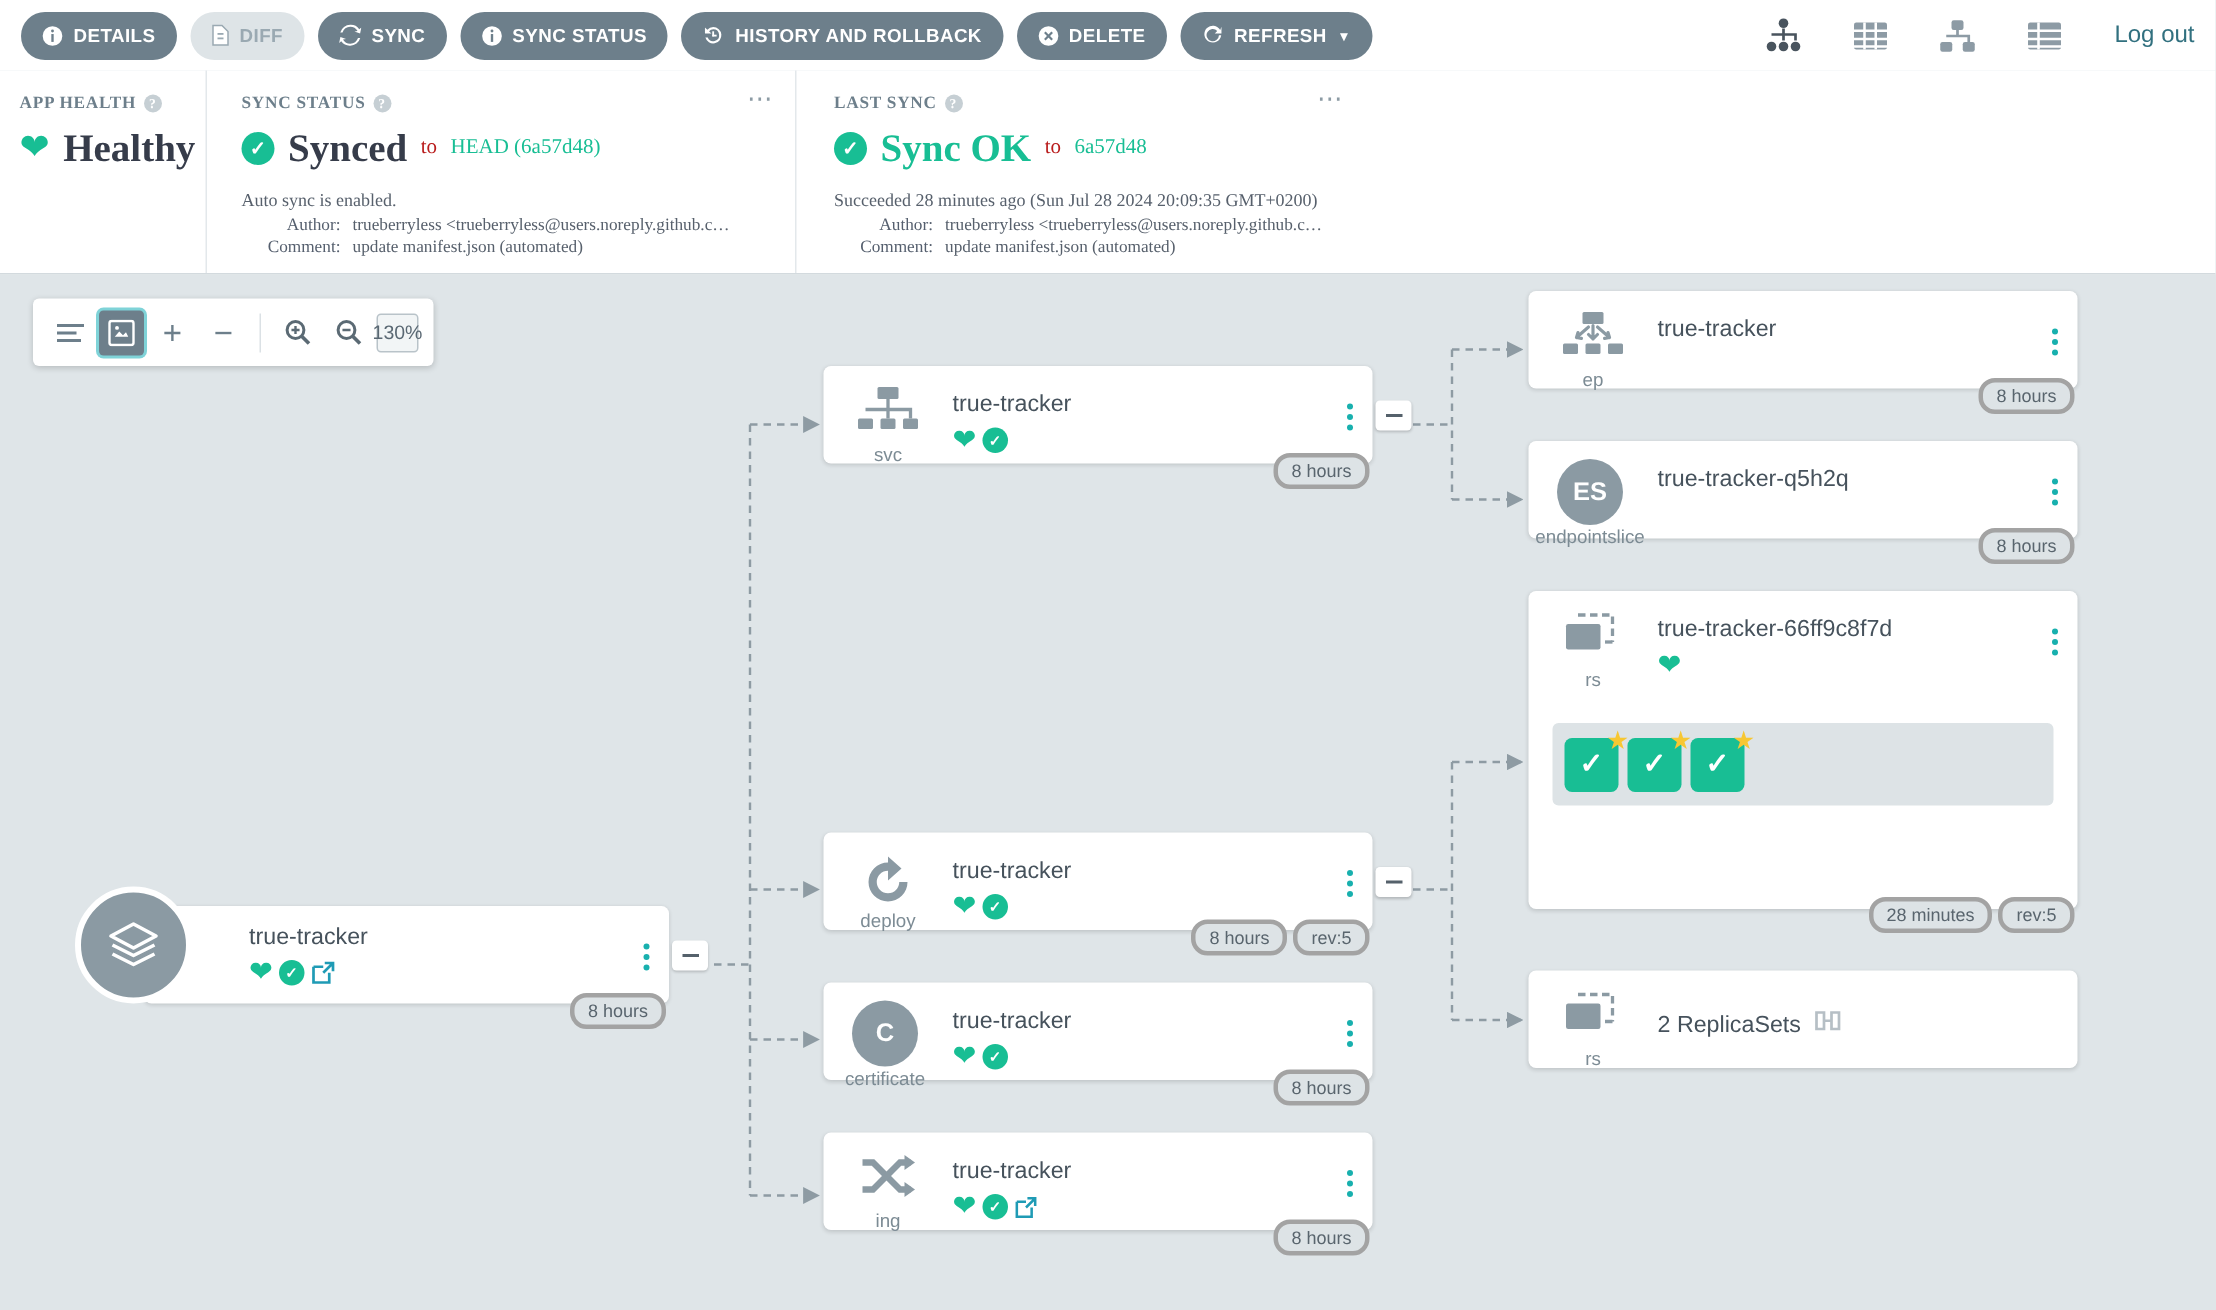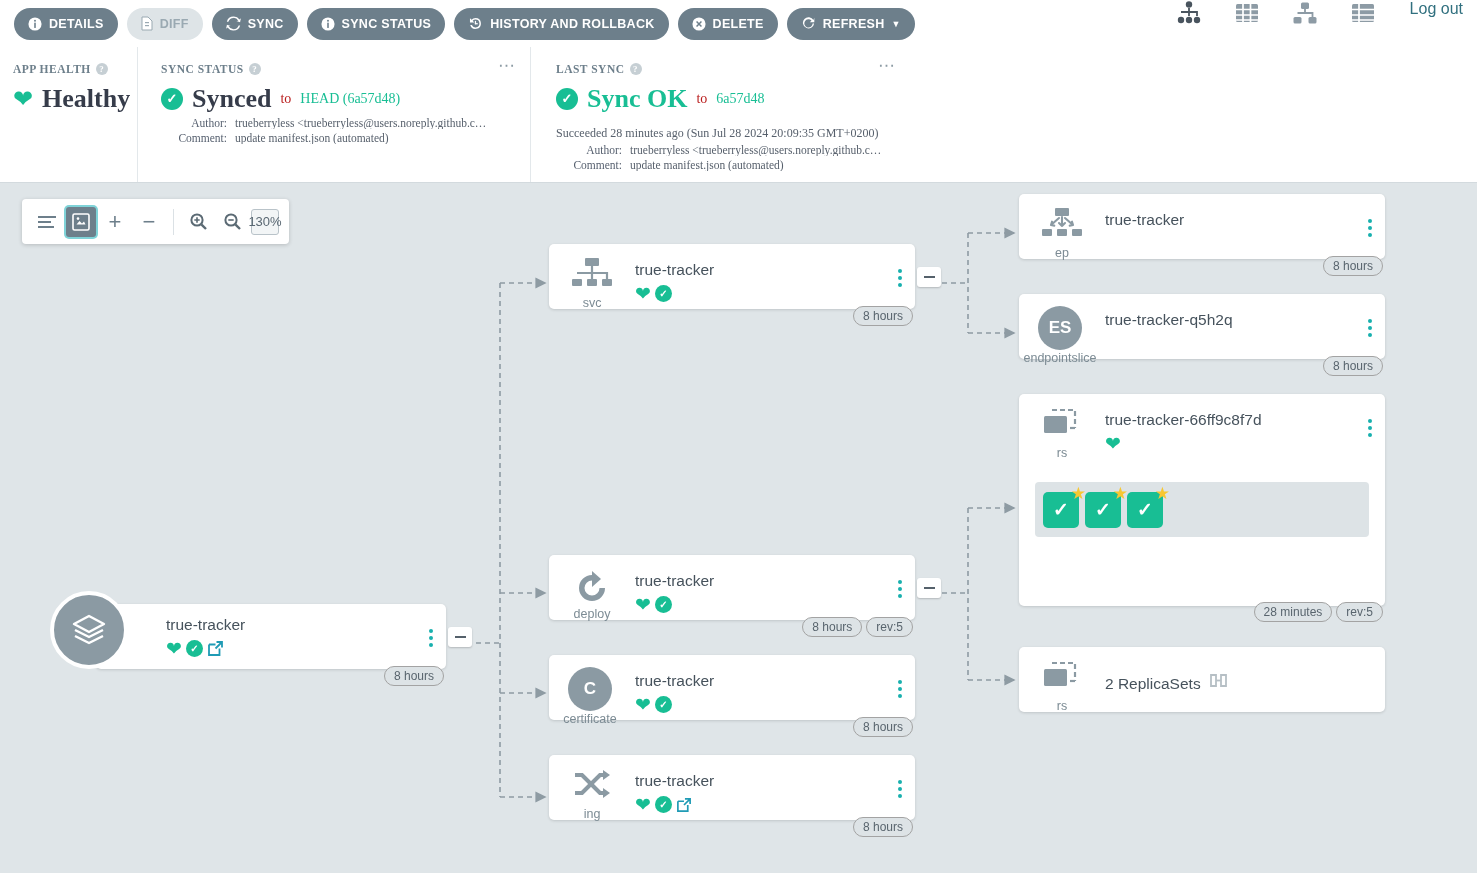--- a/index.html
+++ b/index.html
@@ -23,21 +23,21 @@
     background: #6d7f8b; color: #ffffff;
     font-size: 12.5px; font-weight: bold; letter-spacing: .3px;
     white-space: nowrap; cursor: pointer; border: none;
   }
   .tbtn.disabled { background: #dee4e7; color: #9aa9b2; }
   .tbtn .gi { display: inline-flex; align-items: center; }
   .tbtn svg { display: block; }
 
   .topright {
     position: absolute; right: 14px; top: 0; height: 47px;
-    display: flex; align-items: flex-start; gap: 32px;
+    display: flex; align-items: center; gap: 32px;
   }
   .viewicon { cursor: pointer; display: flex; align-items: center; }
   .logout {
     color: #31707f; font-size: 16px; cursor: pointer;
     margin-left: 2px;
   }
 
   
   .statusbar {
     position: absolute; top: 47px; left: 0; width: 1477px; height: 136px;
@@ -132,21 +132,21 @@
   .extlink { color: #1f9bb5; cursor: pointer; display: flex; }
   .kebab {
     position: absolute; right: 10px; top: 22px; cursor: pointer;
     display: flex; flex-direction: column; gap: 3px; padding: 3px;
   }
   .kebab i { width: 4px; height: 4px; border-radius: 50%; background: #18b0ae; display: block; }
   .badges {
     position: absolute; display: flex; gap: 4px; z-index: 5;
   }
   .badge {
-    background: #dde3e6; border: 1px solid #a3a3a3; border-radius: 11px;
+    background: #dde3e6; border: 3px solid #a3a3a3; border-radius: 11px;
     font-size: 12px; color: #59656e; padding: 2px 9px; white-space: nowrap;
   }
   .collapse {
     position: absolute; width: 24px; height: 20px; background: #fff;
     border-radius: 3px; box-shadow: 0 1px 2px rgba(0,0,0,.2);
     display: flex; align-items: center; justify-content: center;
     cursor: pointer; z-index: 6;
   }
   .collapse:after {
     content: ""; width: 11px; height: 2px; background: #55616b; display: block;
@@ -314,20 +314,21 @@
       <span>SYNC STATUS</span>
       <span class="qmark">?</span>
     </div>
     <div class="dots3">⋯</div>
     <div class="bigrow">
       <span class="okcircle">✓</span>
       <span class="bigtext">Synced</span>
       <span class="tosmall">to</span>
       <span class="revlink">HEAD (6a57d48)</span>
     </div>
+    <div class="sline">Auto sync is enabled.</div>
     <div class="kvrow">
       <span class="kvkey">Author:</span>
       <span class="kvval">trueberryless &lt;trueberryless@users.noreply.github.c…</span>
     </div>
     <div class="kvrow">
       <span class="kvkey">Comment:</span>
       <span class="kvval">update manifest.json (automated)</span>
     </div>
   </div>
 

